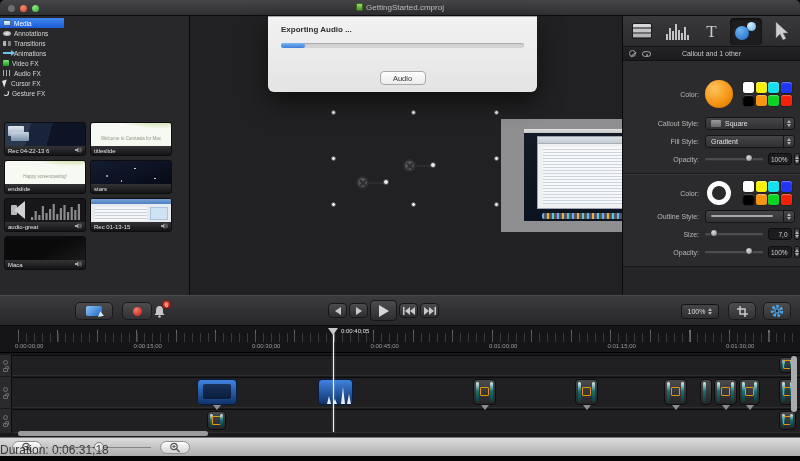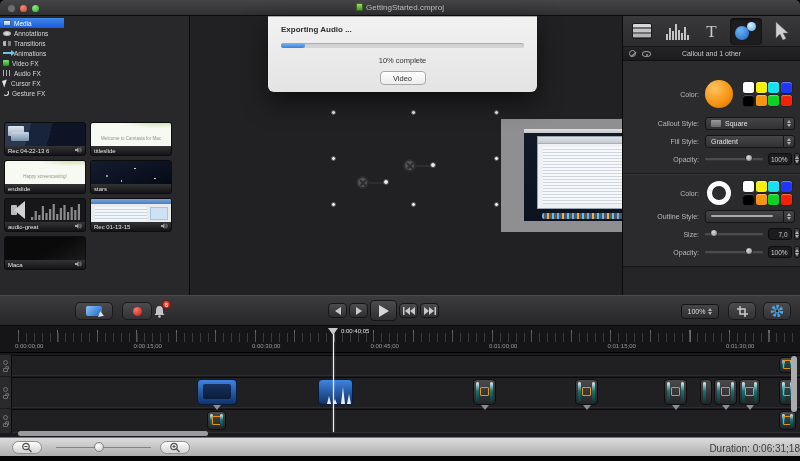--- a/index.html
+++ b/index.html
@@ -171,21 +171,21 @@
   .ph-marker{position:absolute;border-left:5px solid transparent;border-right:5px solid transparent;border-top:7px solid #c9c9cb;z-index:6;}
   .ph-time{position:absolute;font-size:6px;color:#e2e2e2;z-index:6;}
   .hscroll{position:absolute;left:18px;bottom:1px;width:190px;height:5px;border-radius:3px;background:#9b9b9d;}
   .vscroll{position:absolute;right:3px;top:30px;width:6px;height:56px;border-radius:3px;background:#ababad;z-index:4;}
 
   
   .bottombar{position:absolute;left:0;top:437px;width:800px;height:19px;background:linear-gradient(#dcdcdc,#aeaeae);border-top:1px solid #78787a;}
   .bbtn{position:absolute;top:3px;width:30px;height:13px;border-radius:7px;background:linear-gradient(#fdfdfd,#d2d2d2);border:1px solid #8e8e90;display:flex;align-items:center;justify-content:center;}
   .bslider{position:absolute;left:56px;top:9px;width:95px;height:1px;background:#848486;}
   .bslider .knob{position:absolute;left:38px;top:-5px;width:10px;height:10px;border-radius:50%;background:radial-gradient(circle at 35% 30%,#fff,#c8c8ca);border:1px solid #808082;}
-  .duration{position:absolute;left:0;right:0;top:5px;text-align:right;font-size:10px;color:#3a3a3a;}
+  .duration{position:absolute;left:0;right:0;top:5px;text-align:left;font-size:12px;color:#3a3a3a;}
   .below{position:absolute;left:0;top:456px;width:800px;height:5px;background:#050506;}
 </style>
 </head>
 <body>
 
 <div class="app">
 
   <div class="titlebar">
     <span class="tl r"></span>
     <span class="tl y"></span>
@@ -345,22 +345,21 @@
     <div class="cline" style="left:178px;top:166px;width:16px;"></div>
     <div class="cmark" style="left:165px;top:160px;"></div>
     <div class="cdot" style="left:192px;top:163px;"></div>
   </div>
 
   <div class="dialog">
     <div class="dlg-title">Exporting Audio ...</div>
     <div class="dlg-track">
       <div class="dlg-fill" style="width: 10%;"></div>
     </div>
-    <div class="dlg-status">10% complete</div>
-    <div class="dlg-cancel">Video</div>
+    <div class="dlg-cancel">Audio</div>
   </div>
 
   <div class="right-panel">
     <div class="tabs">
       <div class="tab">
           <span class="tic-film"></span>
         </div>
       <div class="tab">
         <svg width="24" height="18" viewBox="0 0 24 18">
             <g fill="#c4c4c6">

